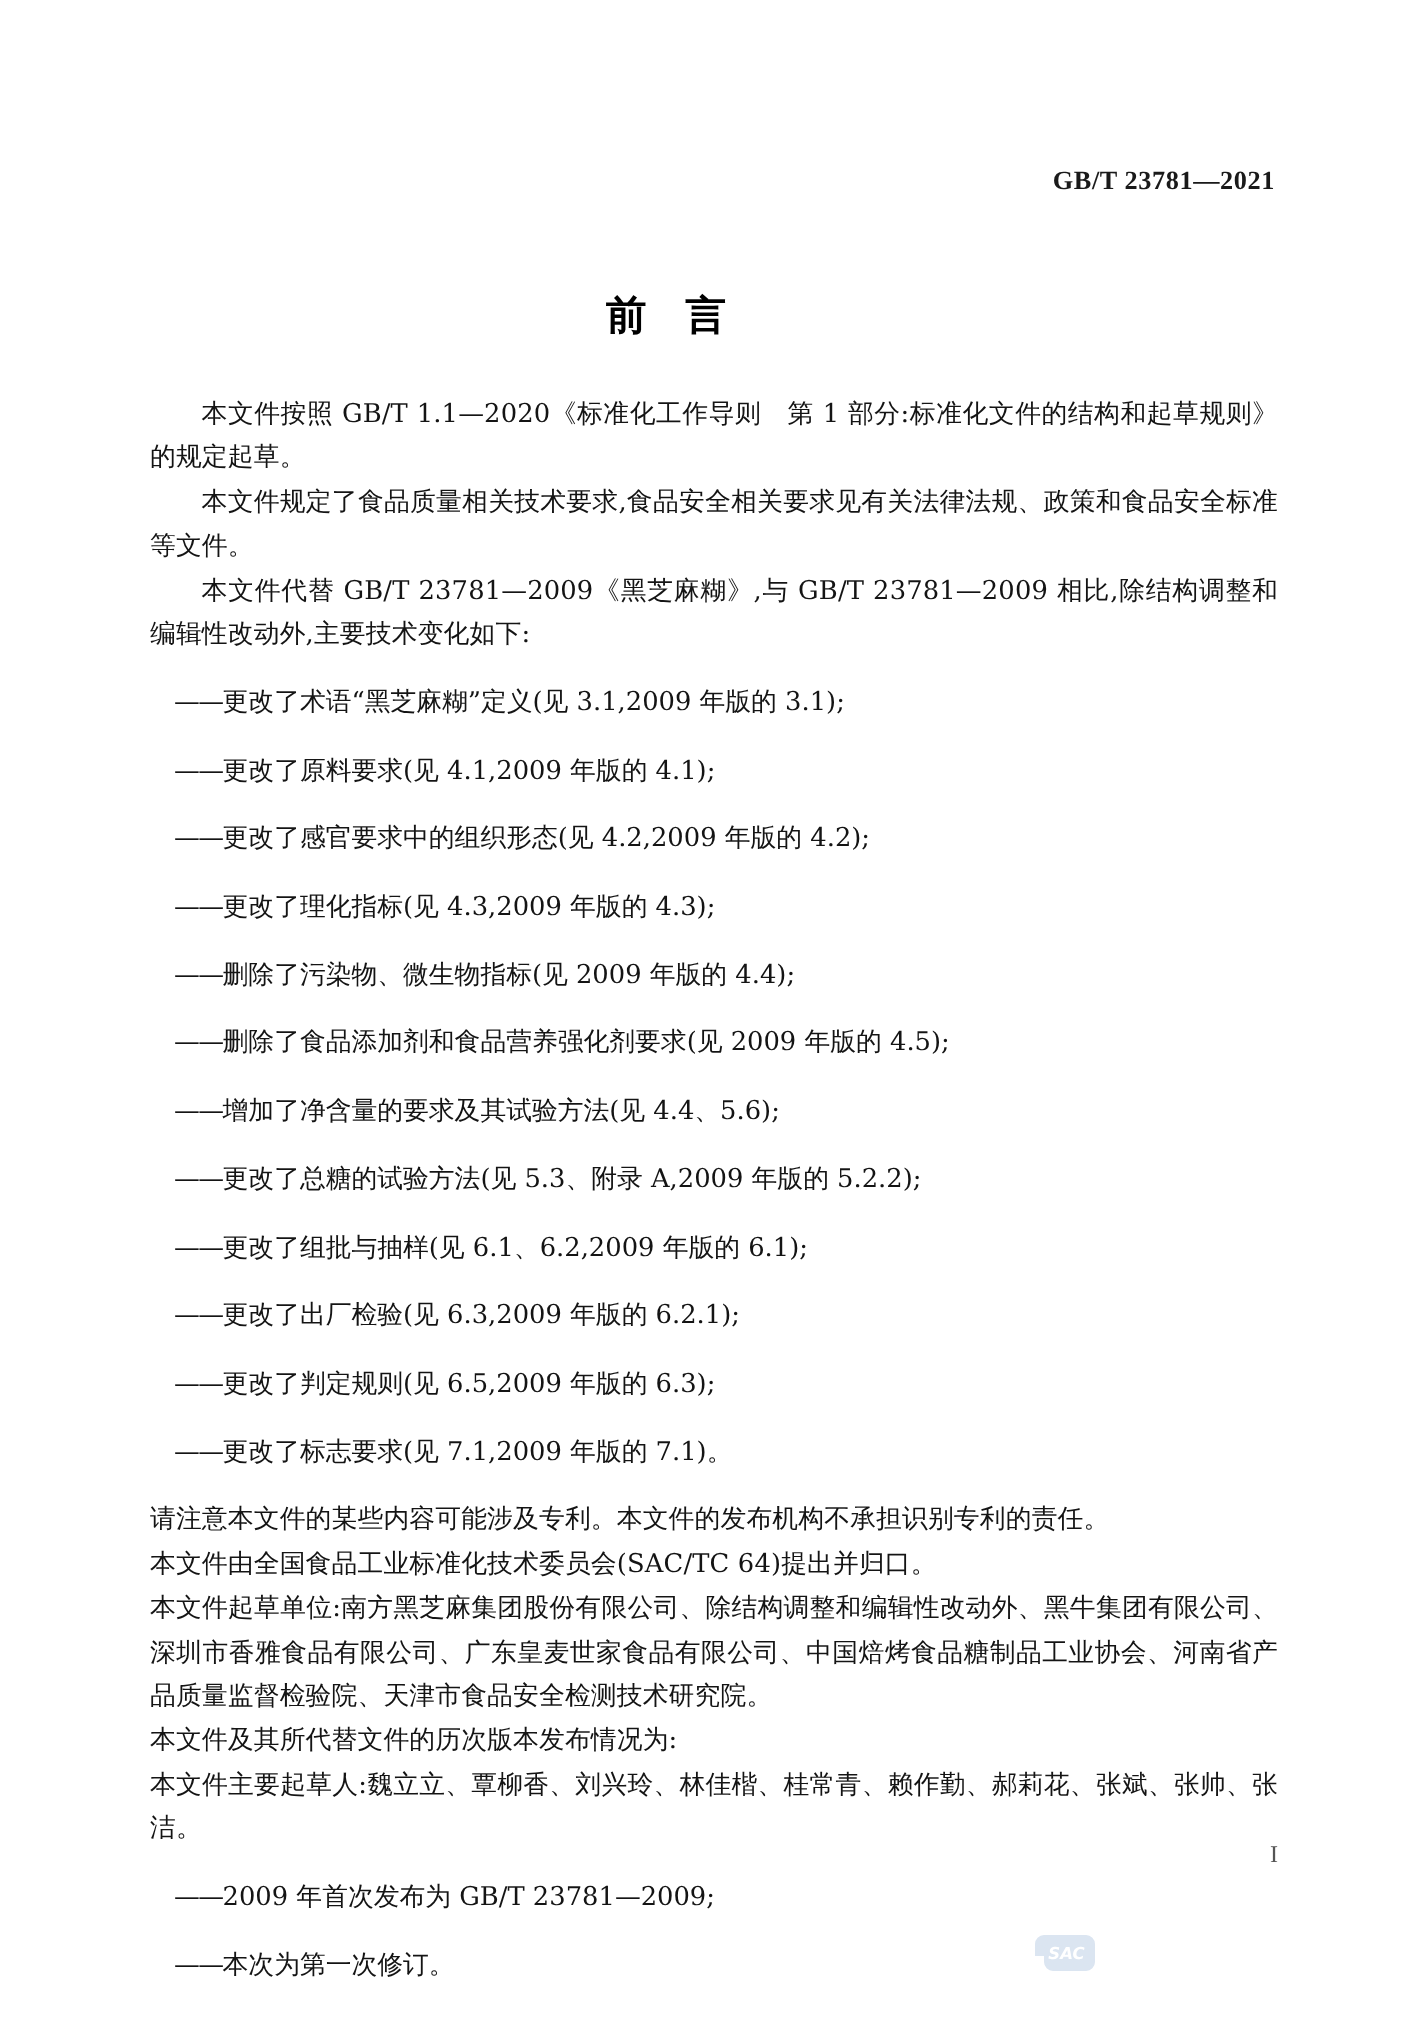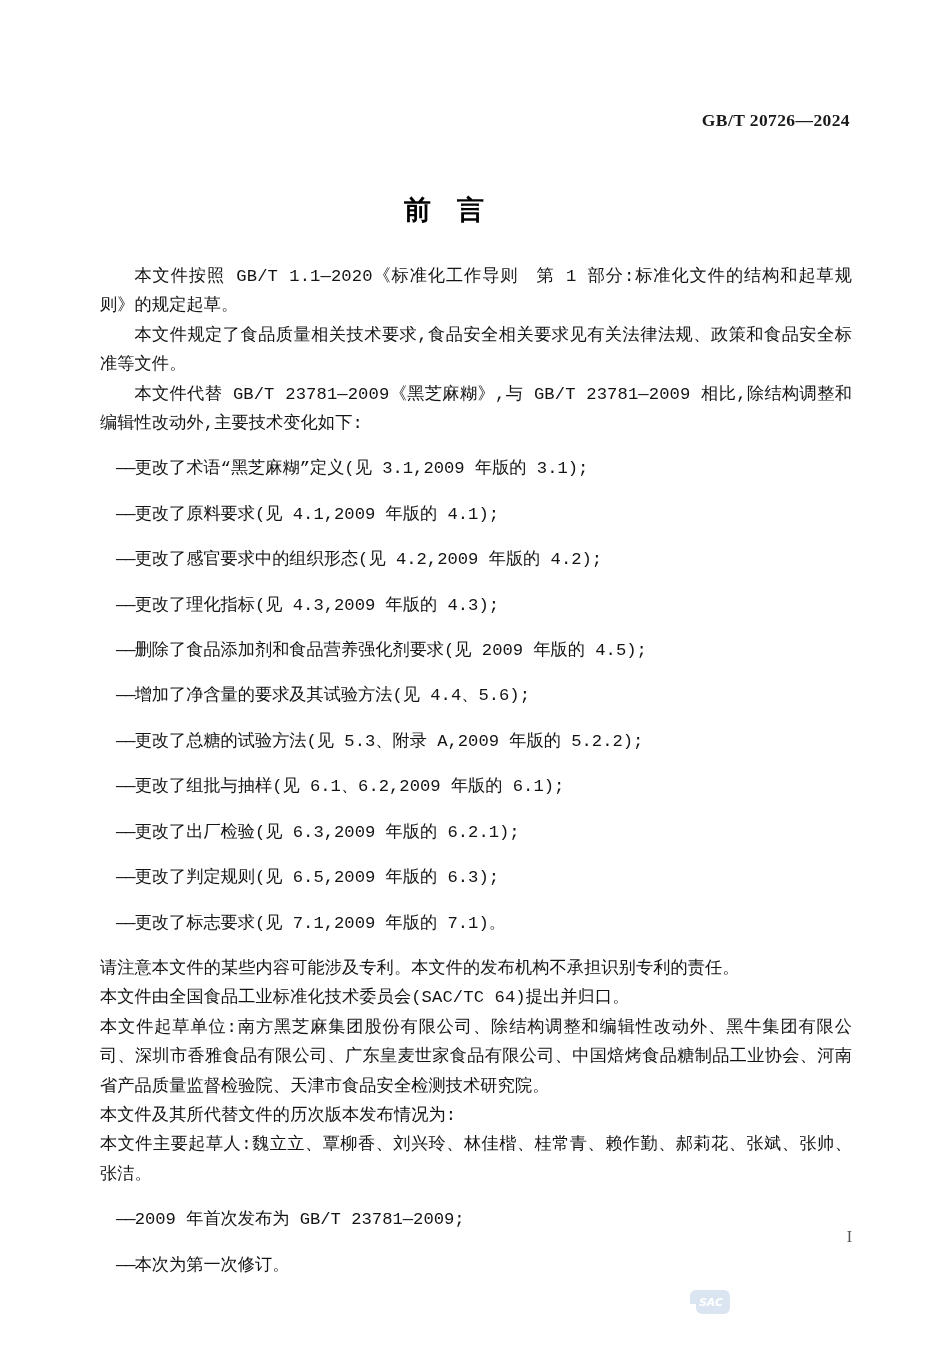--- a/index.html
+++ b/index.html
@@ -49,21 +49,20 @@
     text-indent: 26px;
     color: #000000;
   }
 
   
   .body-block {
     position: absolute;
     top: 262px;
     left: 100px;
     width: 752px;
-    font-family: Liberation Mono, monospace;
   }
   p.para {
     margin: 0;
     font-size: 17.2px;
     line-height: 29.4px;
     text-indent: 2em;
     text-align: justify;
     text-justify: inter-ideograph;
     letter-spacing: 0.1px;
     color: #141414;
@@ -110,36 +109,37 @@
     height: 28px;
   }
   .sac-logo svg { display: block; }
 </style>
 </head>
 <body>
 
 <div class="page">
 
   <div class="header">
-    <span class="std-no">GB/T 20726—2024</span>
+    <span class="std-no">GB/T 23781—2021</span>
   </div>
 
   <div class="doc-title">前言</div>
 
   <div class="body-block">
 
     <p class="para">本文件按照 GB/T 1.1—2020《标准化工作导则　第 1 部分:标准化文件的结构和起草规则》的规定起草。</p>
     <p class="para">本文件规定了食品质量相关技术要求,食品安全相关要求见有关法律法规、政策和食品安全标准等文件。</p>
     <p class="para">本文件代替 GB/T 23781—2009《黑芝麻糊》,与 GB/T 23781—2009 相比,除结构调整和编辑性改动外,主要技术变化如下:</p>
 
     <ul class="change-list">
       <li><span class="dash">——</span><span>更改了术语“黑芝麻糊”定义(见 3.1,2009 年版的 3.1);</span></li>
       <li><span class="dash">——</span><span>更改了原料要求(见 4.1,2009 年版的 4.1);</span></li>
       <li><span class="dash">——</span><span>更改了感官要求中的组织形态(见 4.2,2009 年版的 4.2);</span></li>
       <li><span class="dash">——</span><span>更改了理化指标(见 4.3,2009 年版的 4.3);</span></li>
+      <li><span class="dash">——</span><span>删除了污染物、微生物指标(见 2009 年版的 4.4);</span></li>
       <li><span class="dash">——</span><span>删除了食品添加剂和食品营养强化剂要求(见 2009 年版的 4.5);</span></li>
       <li><span class="dash">——</span><span>增加了净含量的要求及其试验方法(见 4.4、5.6);</span></li>
       <li><span class="dash">——</span><span>更改了总糖的试验方法(见 5.3、附录 A,2009 年版的 5.2.2);</span></li>
       <li><span class="dash">——</span><span>更改了组批与抽样(见 6.1、6.2,2009 年版的 6.1);</span></li>
       <li><span class="dash">——</span><span>更改了出厂检验(见 6.3,2009 年版的 6.2.1);</span></li>
       <li><span class="dash">——</span><span>更改了判定规则(见 6.5,2009 年版的 6.3);</span></li>
       <li><span class="dash">——</span><span>更改了标志要求(见 7.1,2009 年版的 7.1)。</span></li>
     </ul>
 
     <p class="para noindent">请注意本文件的某些内容可能涉及专利。本文件的发布机构不承担识别专利的责任。</p>

